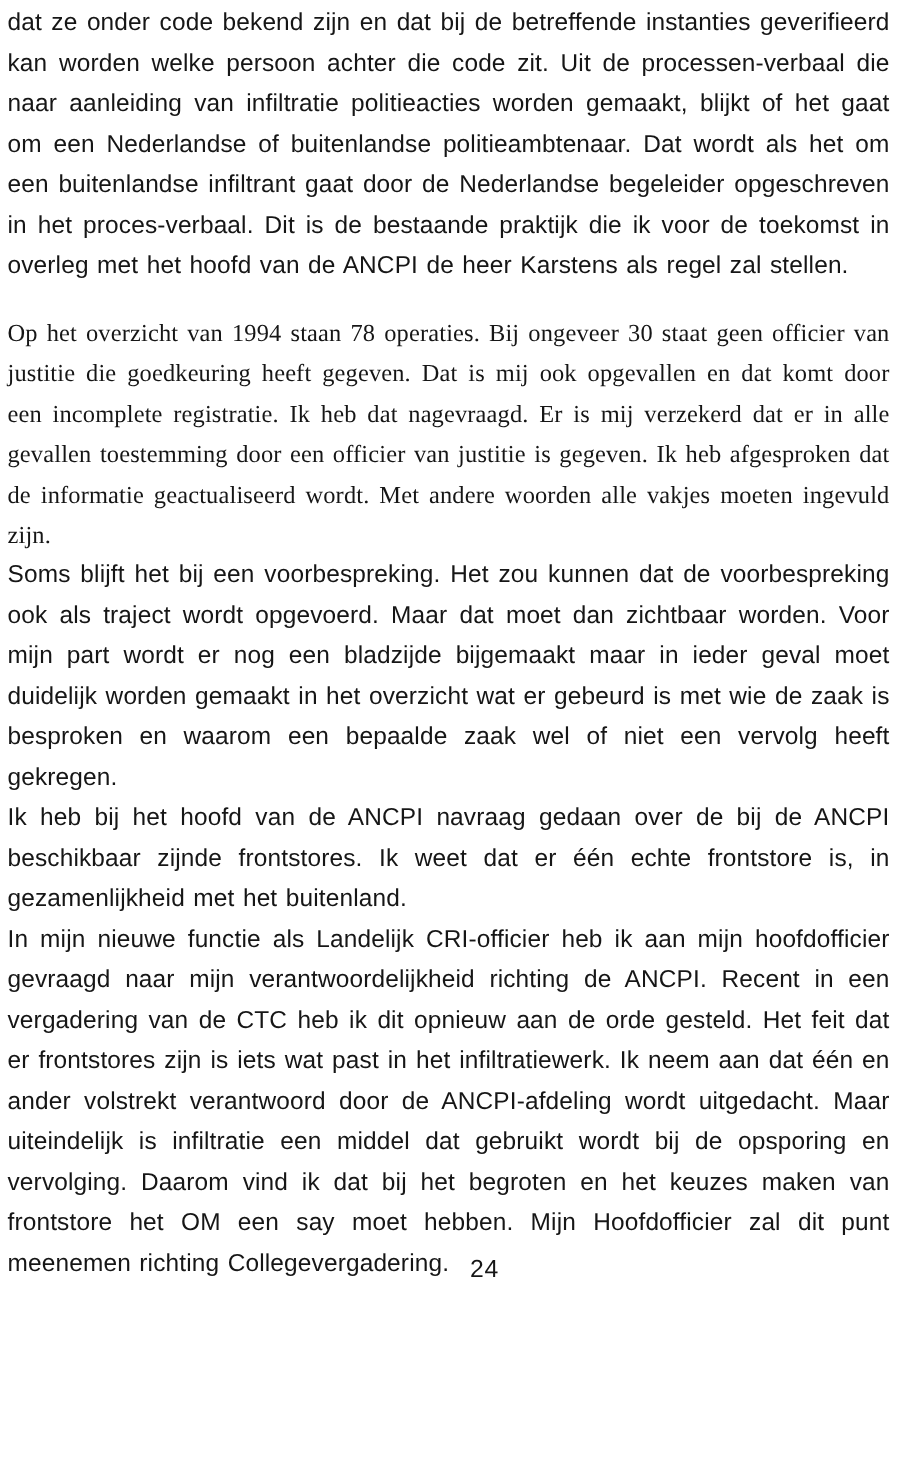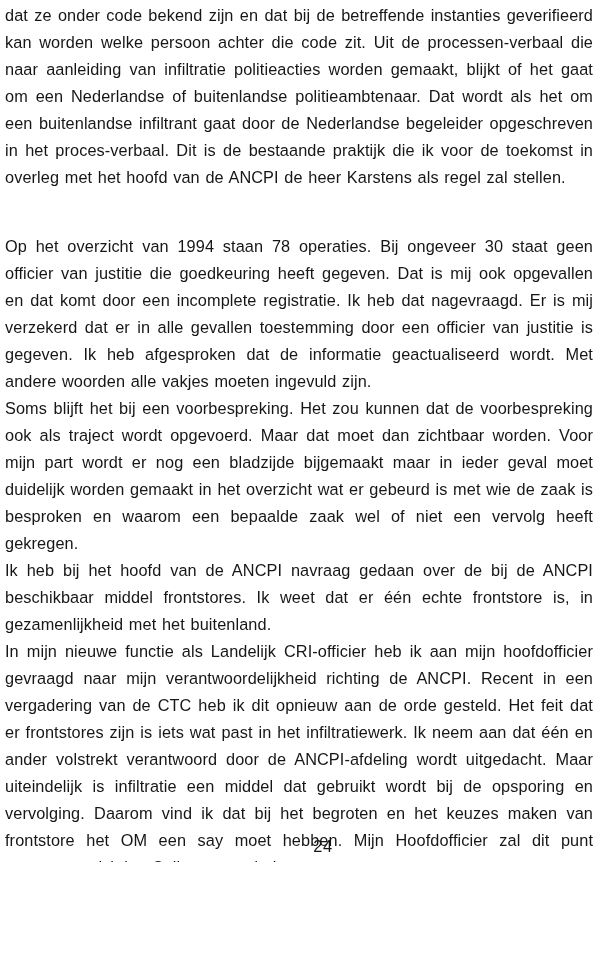--- a/index.html
+++ b/index.html
@@ -29,38 +29,39 @@
     font-size: 16.3px;
     line-height: 27px;
     letter-spacing: 0.1px;
     word-spacing: 1px;
   }
   .para {
     margin: 0;
     padding: 0;
   }
   .para.gap-before {
-    margin-top: 42px;
+    margin-top: 17px;
+    font-family: Liberation Serif, serif;
   }
   .page-number {
     position: absolute;
     left: 0;
     bottom: 6px;
     width: 100%;
     text-align: center;
     font-size: 16.5px;
     letter-spacing: 0.5px;
     margin-left: 23px;
   }
 </style>
 </head>
 <body>
 
 <div class="page">
   <div class="text-block">
     <p class="para">dat ze onder code bekend zijn en dat bij de betreffende instanties geverifieerd kan worden welke persoon achter die code zit. Uit de processen-verbaal die naar aanleiding van infiltratie politieacties worden gemaakt, blijkt of het gaat om een Nederlandse of buitenlandse politieambtenaar. Dat wordt als het om een buitenlandse infiltrant gaat door de Nederlandse begeleider opgeschreven in het proces-verbaal. Dit is de bestaande praktijk die ik voor de toekomst in overleg met het hoofd van de ANCPI de heer Karstens als regel zal stellen.</p>
     <p class="para gap-before">Op het overzicht van 1994 staan 78 operaties. Bij ongeveer 30 staat geen officier van justitie die goedkeuring heeft gegeven. Dat is mij ook opgevallen en dat komt door een incomplete registratie. Ik heb dat nagevraagd. Er is mij verzekerd dat er in alle gevallen toestemming door een officier van justitie is gegeven. Ik heb afgesproken dat de informatie geactualiseerd wordt. Met andere woorden alle vakjes moeten ingevuld zijn.</p>
     <p class="para">Soms blijft het bij een voorbespreking. Het zou kunnen dat de voorbespreking ook als traject wordt opgevoerd. Maar dat moet dan zichtbaar worden. Voor mijn part wordt er nog een bladzijde bijgemaakt maar in ieder geval moet duidelijk worden gemaakt in het overzicht wat er gebeurd is met wie de zaak is besproken en waarom een bepaalde zaak wel of niet een vervolg heeft gekregen.</p>
-    <p class="para">Ik heb bij het hoofd van de ANCPI navraag gedaan over de bij de ANCPI beschikbaar middel frontstores. Ik weet dat er één echte frontstore is, in gezamenlijkheid met het buitenland.</p>
+    <p class="para">Ik heb bij het hoofd van de ANCPI navraag gedaan over de bij de ANCPI beschikbaar zijnde frontstores. Ik weet dat er één echte frontstore is, in gezamenlijkheid met het buitenland.</p>
     <p class="para">In mijn nieuwe functie als Landelijk CRI-officier heb ik aan mijn hoofdofficier gevraagd naar mijn verantwoordelijkheid richting de ANCPI. Recent in een vergadering van de CTC heb ik dit opnieuw aan de orde gesteld. Het feit dat er frontstores zijn is iets wat past in het infiltratiewerk. Ik neem aan dat één en ander volstrekt verantwoord door de ANCPI-afdeling wordt uitgedacht. Maar uiteindelijk is infiltratie een middel dat gebruikt wordt bij de opsporing en vervolging. Daarom vind ik dat bij het begroten en het keuzes maken van frontstore het OM een say moet hebben. Mijn Hoofdofficier zal dit punt meenemen richting Collegevergadering.</p>
   </div>
   <div class="page-number">24</div>
 </div>
 
 </body></html>

